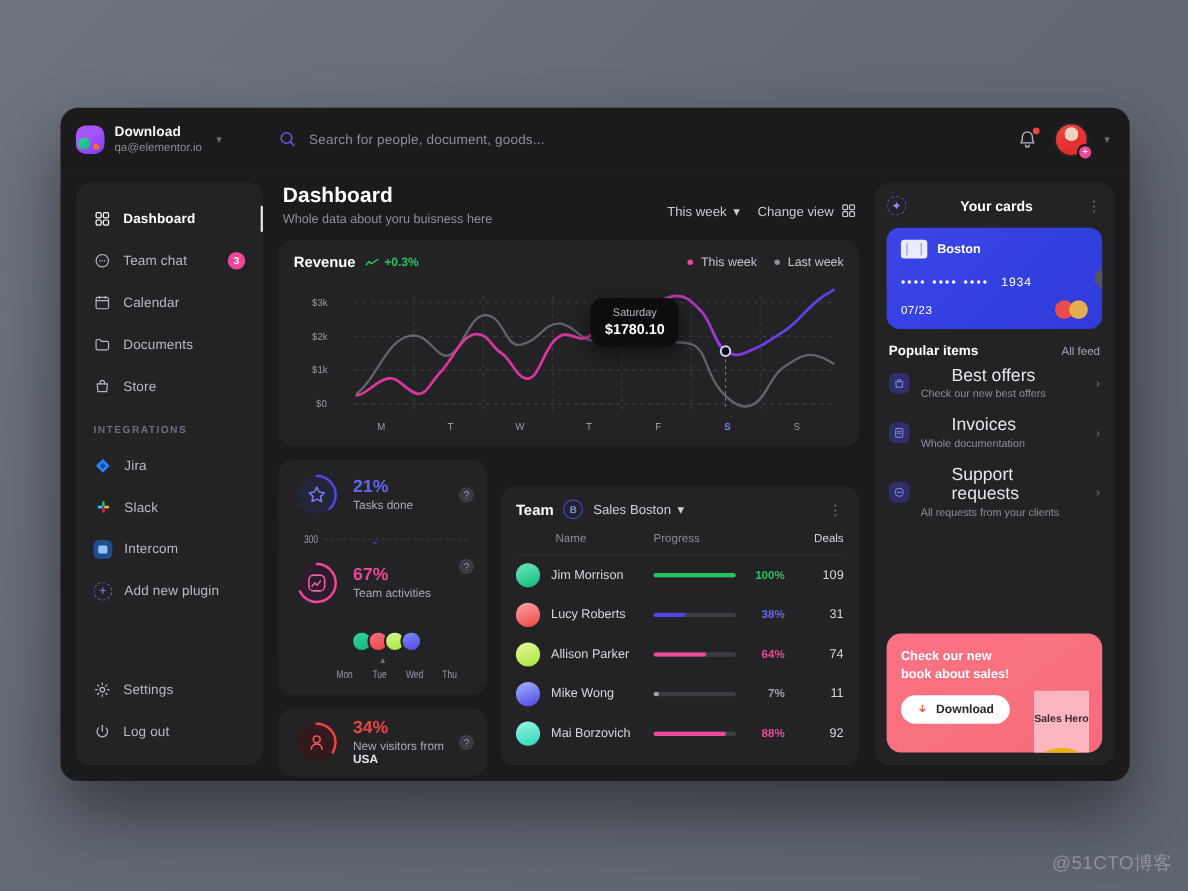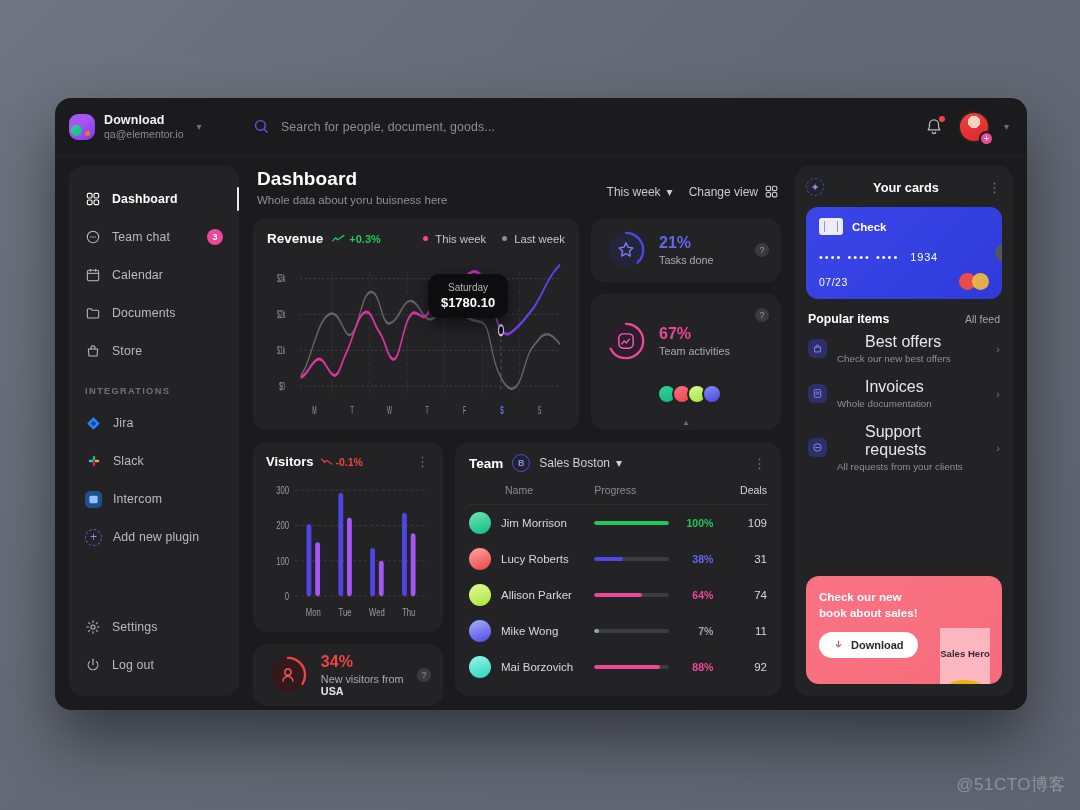--- a/index.html
+++ b/index.html
@@ -453,21 +453,21 @@
             <svg width="15" height="15" viewBox="0 0 24 24" fill="none">
               <rect x="3.5" y="3.5" width="7" height="7" rx="1.6" stroke="#c9c9d2" stroke-width="1.8"></rect>
               <rect x="13.5" y="3.5" width="7" height="7" rx="1.6" stroke="#c9c9d2" stroke-width="1.8"></rect>
               <rect x="3.5" y="13.5" width="7" height="7" rx="1.6" stroke="#c9c9d2" stroke-width="1.8"></rect>
               <rect x="13.5" y="13.5" width="7" height="7" rx="1.6" stroke="#c9c9d2" stroke-width="1.8"></rect>
             </svg>
           </div>
         </div>
       </div>
 
-      <div class="row" style="height:212px;">
+      <div class="row" style="height:212px;flex-direction:column;">
 
         <div class="card revenue">
           <div class="rev-head">
             <span class="rev-title">Revenue</span>
             <span class="rev-delta">
               <svg width="13" height="9" viewBox="0 0 16 10" fill="none">
                 <path d="M1 8 4.5 4 7 6.5 14.5 1.5" stroke="#22c55e" stroke-width="1.6" stroke-linecap="round" stroke-linejoin="round"></path>
               </svg>
               <span>+0.3%</span>
             </span>
@@ -741,21 +741,21 @@
     <div class="rightpanel">
       <div class="rp-head">
         <span class="sparkle">✦</span>
         <span class="rp-title">Your cards</span>
         <span class="kebab" style="margin-left:0">⋮</span>
       </div>
 
       <div class="credit">
         <div class="cc-top">
           <span class="cc-chip"></span>
-          <span class="cc-type">Check</span>
+          <span class="cc-type">Boston</span>
         </div>
         <div class="cc-num">
           <span>••••  ••••  ••••</span>
           <span style="letter-spacing:.8px">1934</span>
         </div>
         <div class="cc-bot">
           <span class="cc-exp">07/23</span>
           <span class="cc-mc">
               <i></i>
               <i></i>

